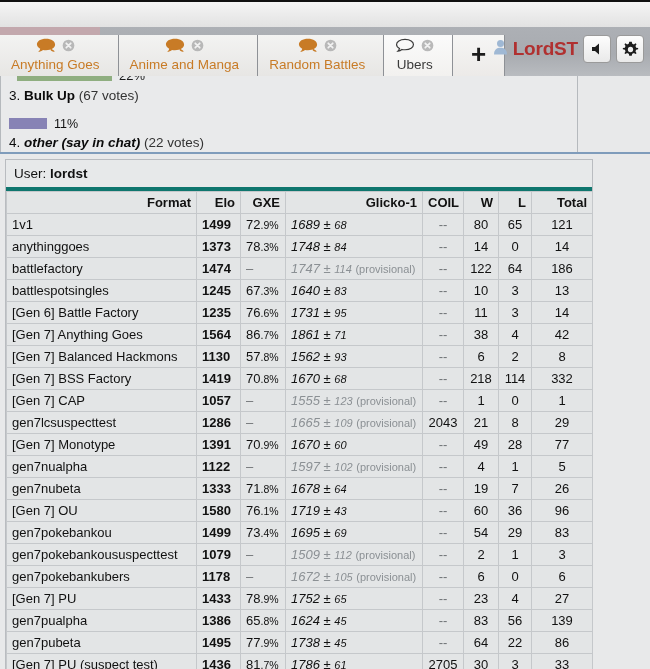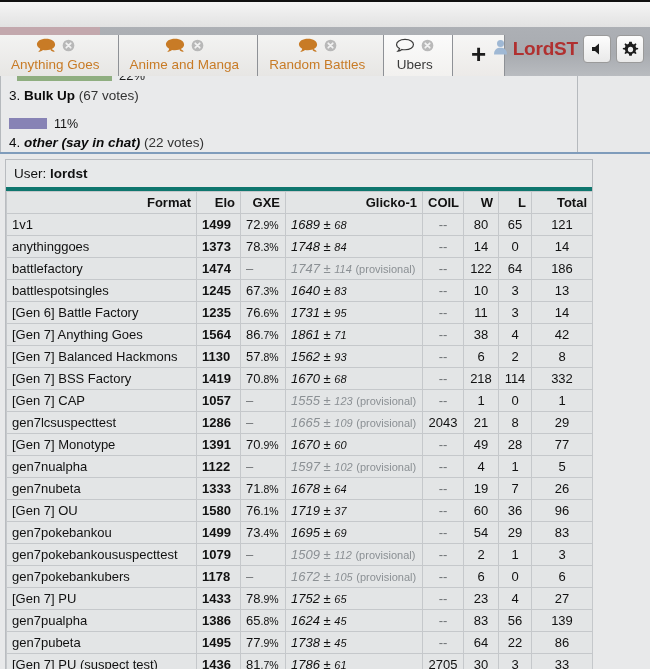--- a/index.html
+++ b/index.html
@@ -430,21 +430,21 @@
           <td class="glicko">1678 ± <span class="dev">64</span></td>
           <td class="coil none">--</td>
           <td class="w">19</td>
           <td class="l">7</td>
           <td class="total">26</td>
         </tr>
         <tr>
           <td class="fmt">[Gen 7] OU</td>
           <td class="elo">1580</td>
           <td class="gxe">76<span class="dec">.1%</span></td>
-          <td class="glicko">1719 ± <span class="dev">37</span></td>
+          <td class="glicko">1719 ± <span class="dev">43</span></td>
           <td class="coil none">--</td>
           <td class="w">60</td>
           <td class="l">36</td>
           <td class="total">96</td>
         </tr>
         <tr>
           <td class="fmt">gen7pokebankou</td>
           <td class="elo">1499</td>
           <td class="gxe">73<span class="dec">.4%</span></td>
           <td class="glicko">1695 ± <span class="dev">69</span></td>

